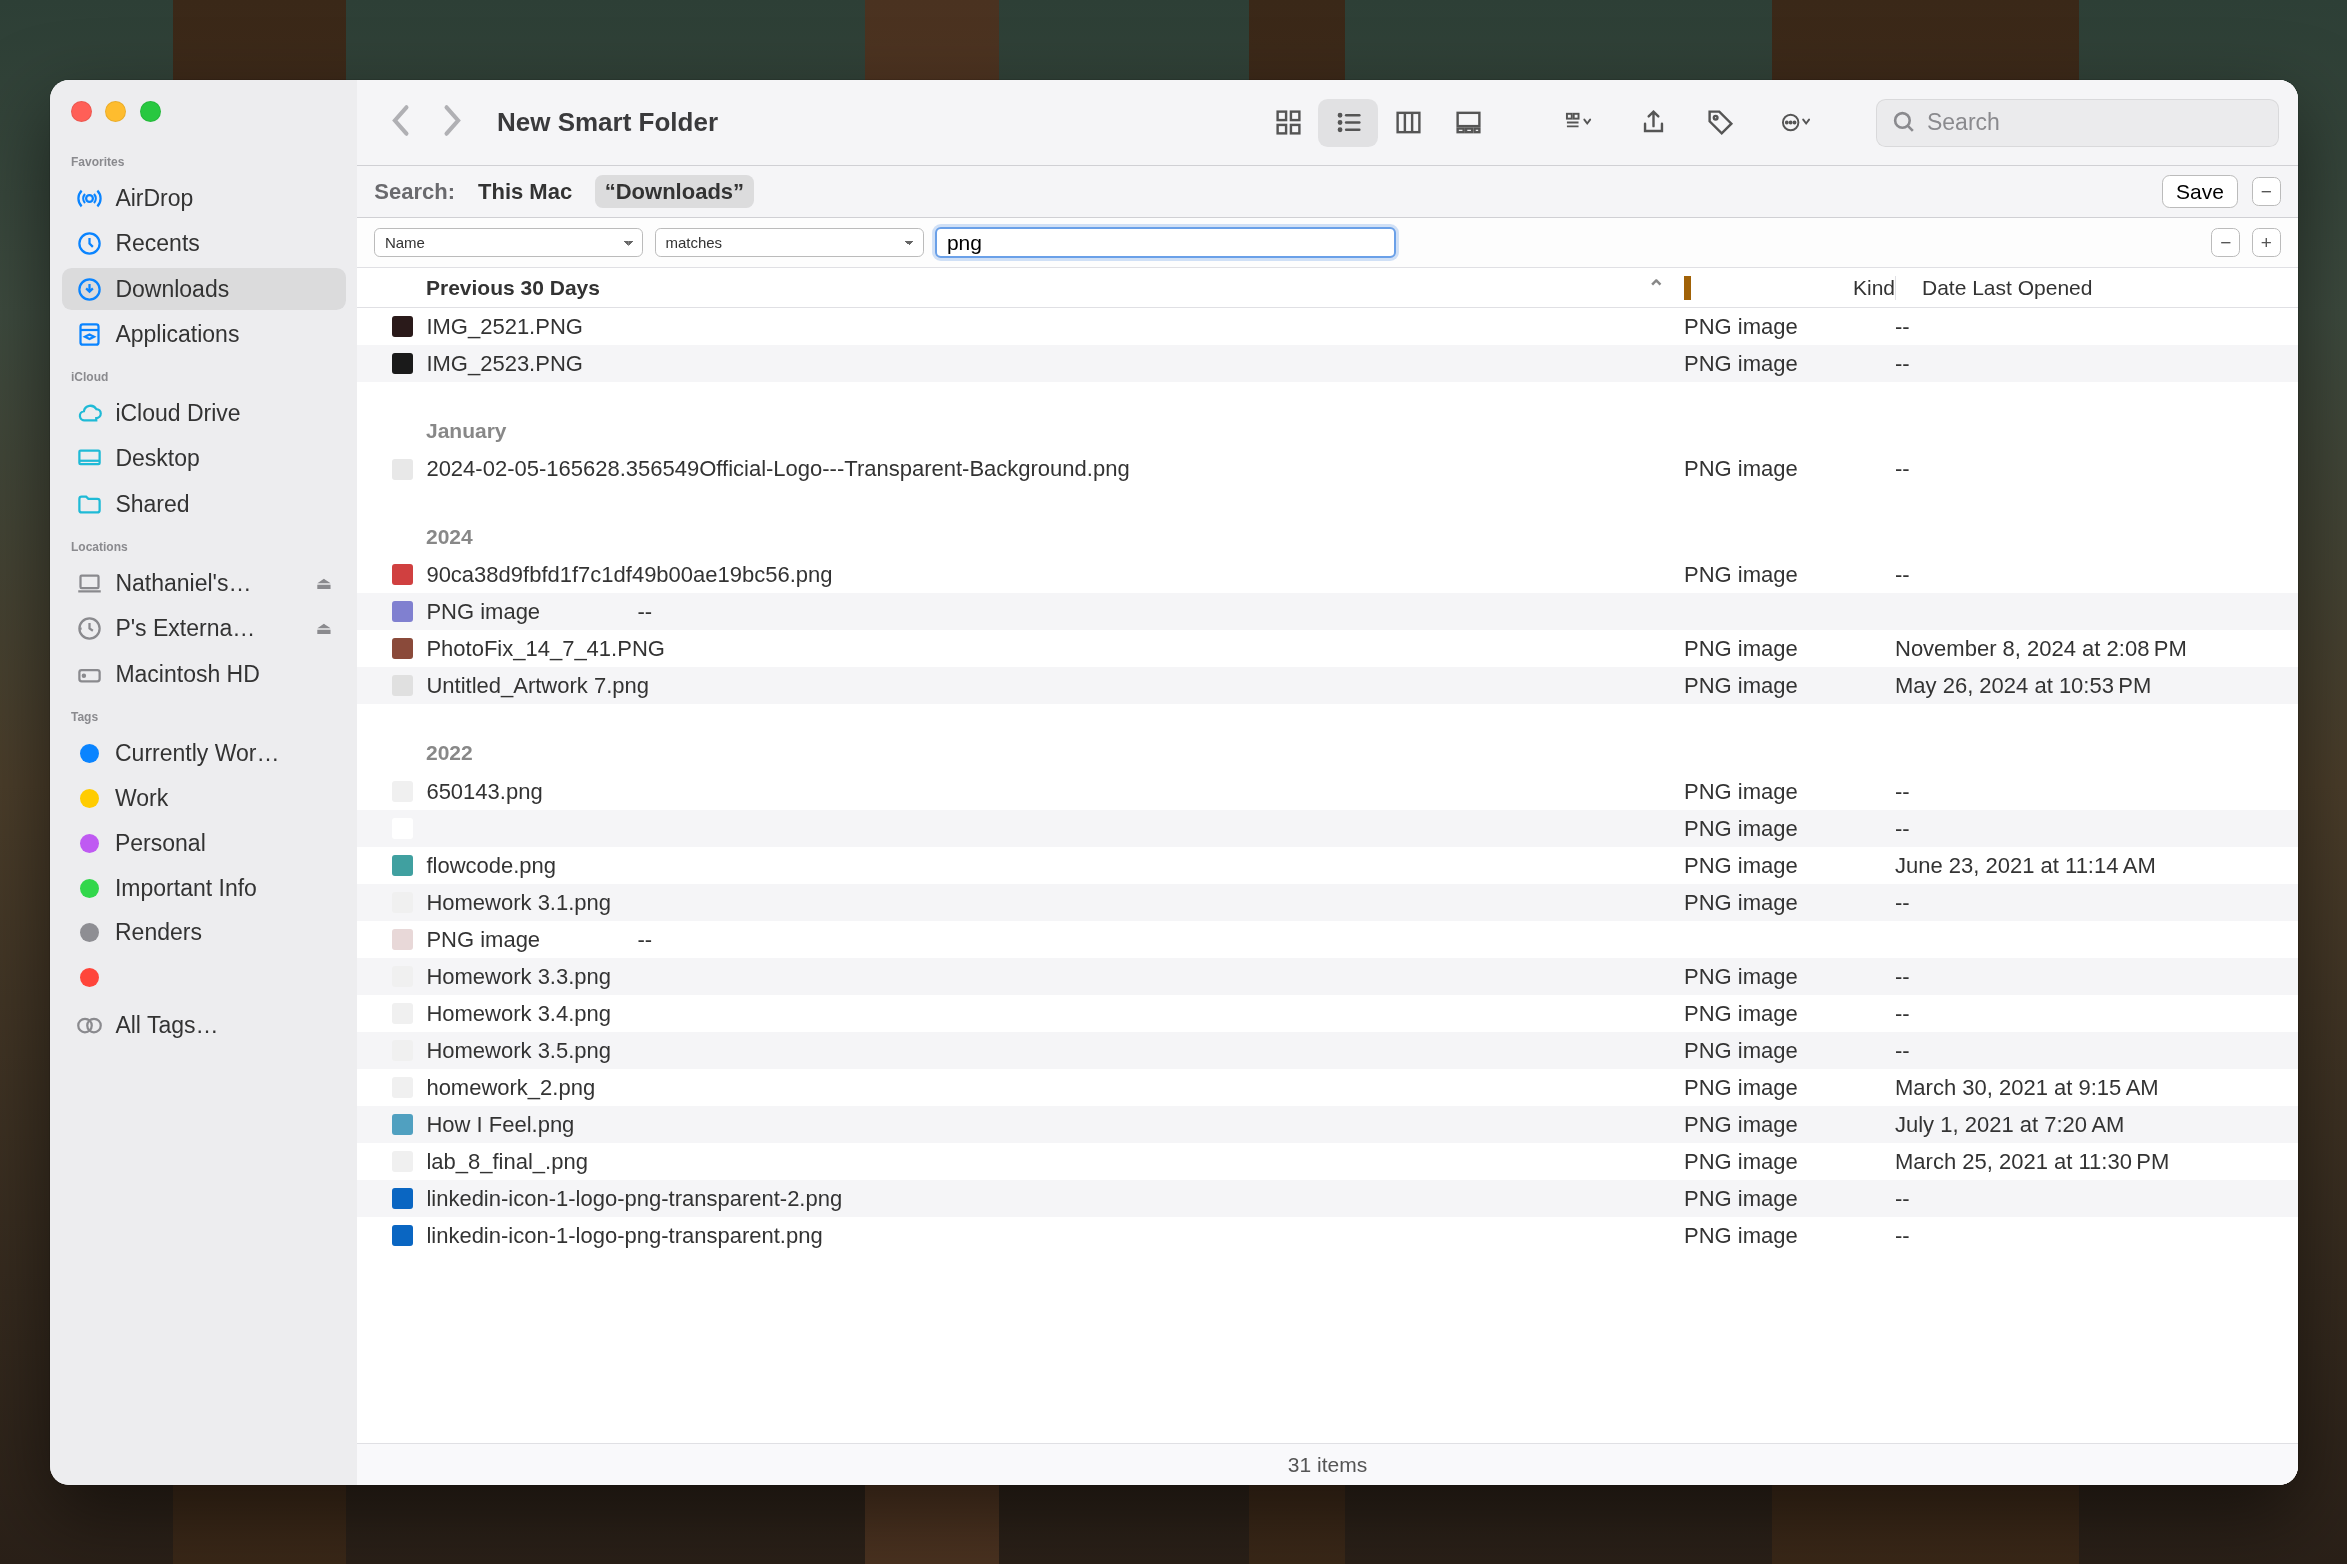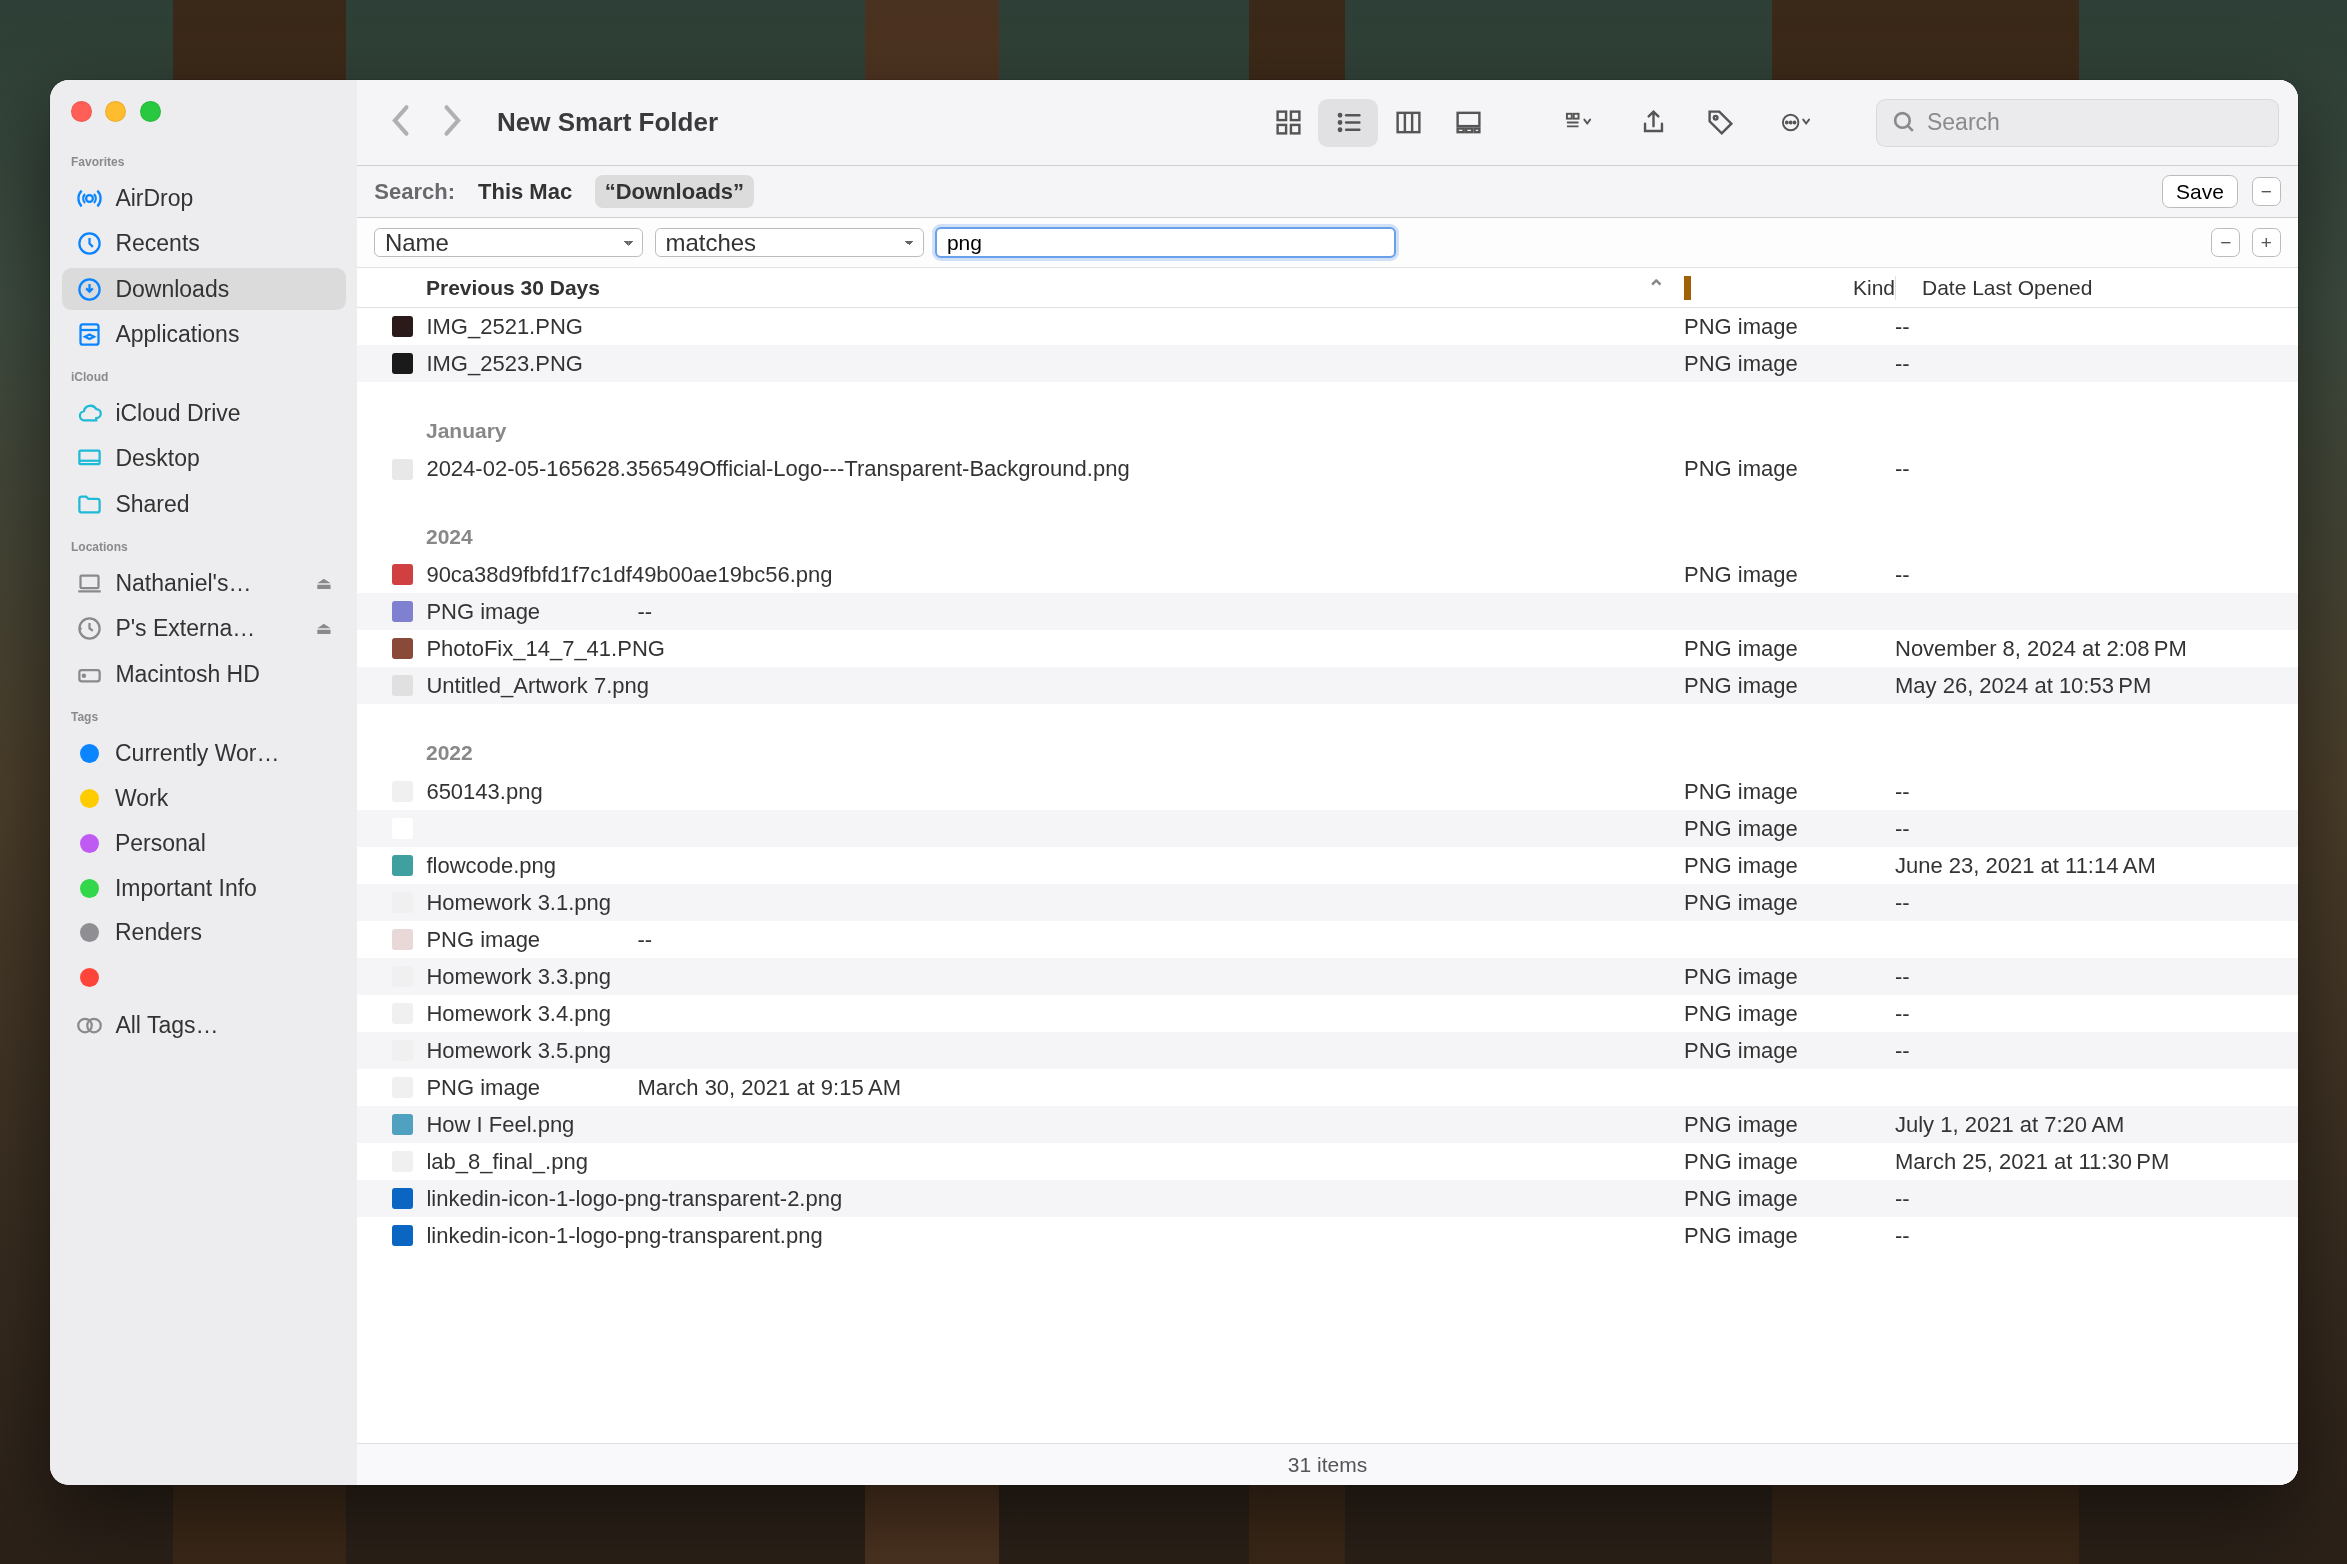--- a/index.html
+++ b/index.html
@@ -106,21 +106,21 @@
     display: flex; align-items: center; justify-content: center; font-size: 19px;
     background: #fff; cursor: pointer; color: #555;
   }
 
   .criteria-bar {
     height: 50px; background: #fdfdfd; border-bottom: 1px solid #e0e0e4;
     display: flex; align-items: center; padding: 0 17.3px; gap: 11.5px;
   }
   .criteria-sel {
     height: 29px; border: 1px solid #bbb; border-radius: 5.8px; background: #fff;
-    padding: 0 25px 0 9.6px; font-size: 24px; color: #333;
+    padding: 0 25px 0 9.6px; font-size: 15px; color: #333;
     appearance: none; position: relative; cursor: pointer;
     background-image: linear-gradient(45deg, transparent 50%, #666 50%), linear-gradient(135deg, #666 50%, transparent 50%);
     background-position: calc(100% - 13.4px) 11.5px, calc(100% - 8.6px) 11.5px;
     background-size: 4.8px 4.8px;
     background-repeat: no-repeat;
   }
   .criteria-sel.w1 { width: 269px; }
   .criteria-sel.w2 { width: 269px; }
   .criteria-input {
     width: 461px; height: 31px; border: 2.9px solid #6aa0e8; border-radius: 5.8px;
@@ -527,20 +527,21 @@
           <span class="fdate">--</span>
         </div>
         <div class="row alt">
           <span class="thumb" style="background: rgb(240, 240, 240);"></span>
           <span class="fname">Homework 3.5.png</span>
           <span class="fkind">PNG image</span>
           <span class="fdate">--</span>
         </div>
         <div class="row">
           <span class="thumb" style="background: rgb(240, 240, 240);"></span>
+          <span class="fname">homework_2.png</span>
           <span class="fkind">PNG image</span>
           <span class="fdate">March 30, 2021 at 9:15 AM</span>
         </div>
         <div class="row alt">
           <span class="thumb" style="background: rgb(80, 160, 192);"></span>
           <span class="fname">How I Feel.png</span>
           <span class="fkind">PNG image</span>
           <span class="fdate">July 1, 2021 at 7:20 AM</span>
         </div>
         <div class="row">

